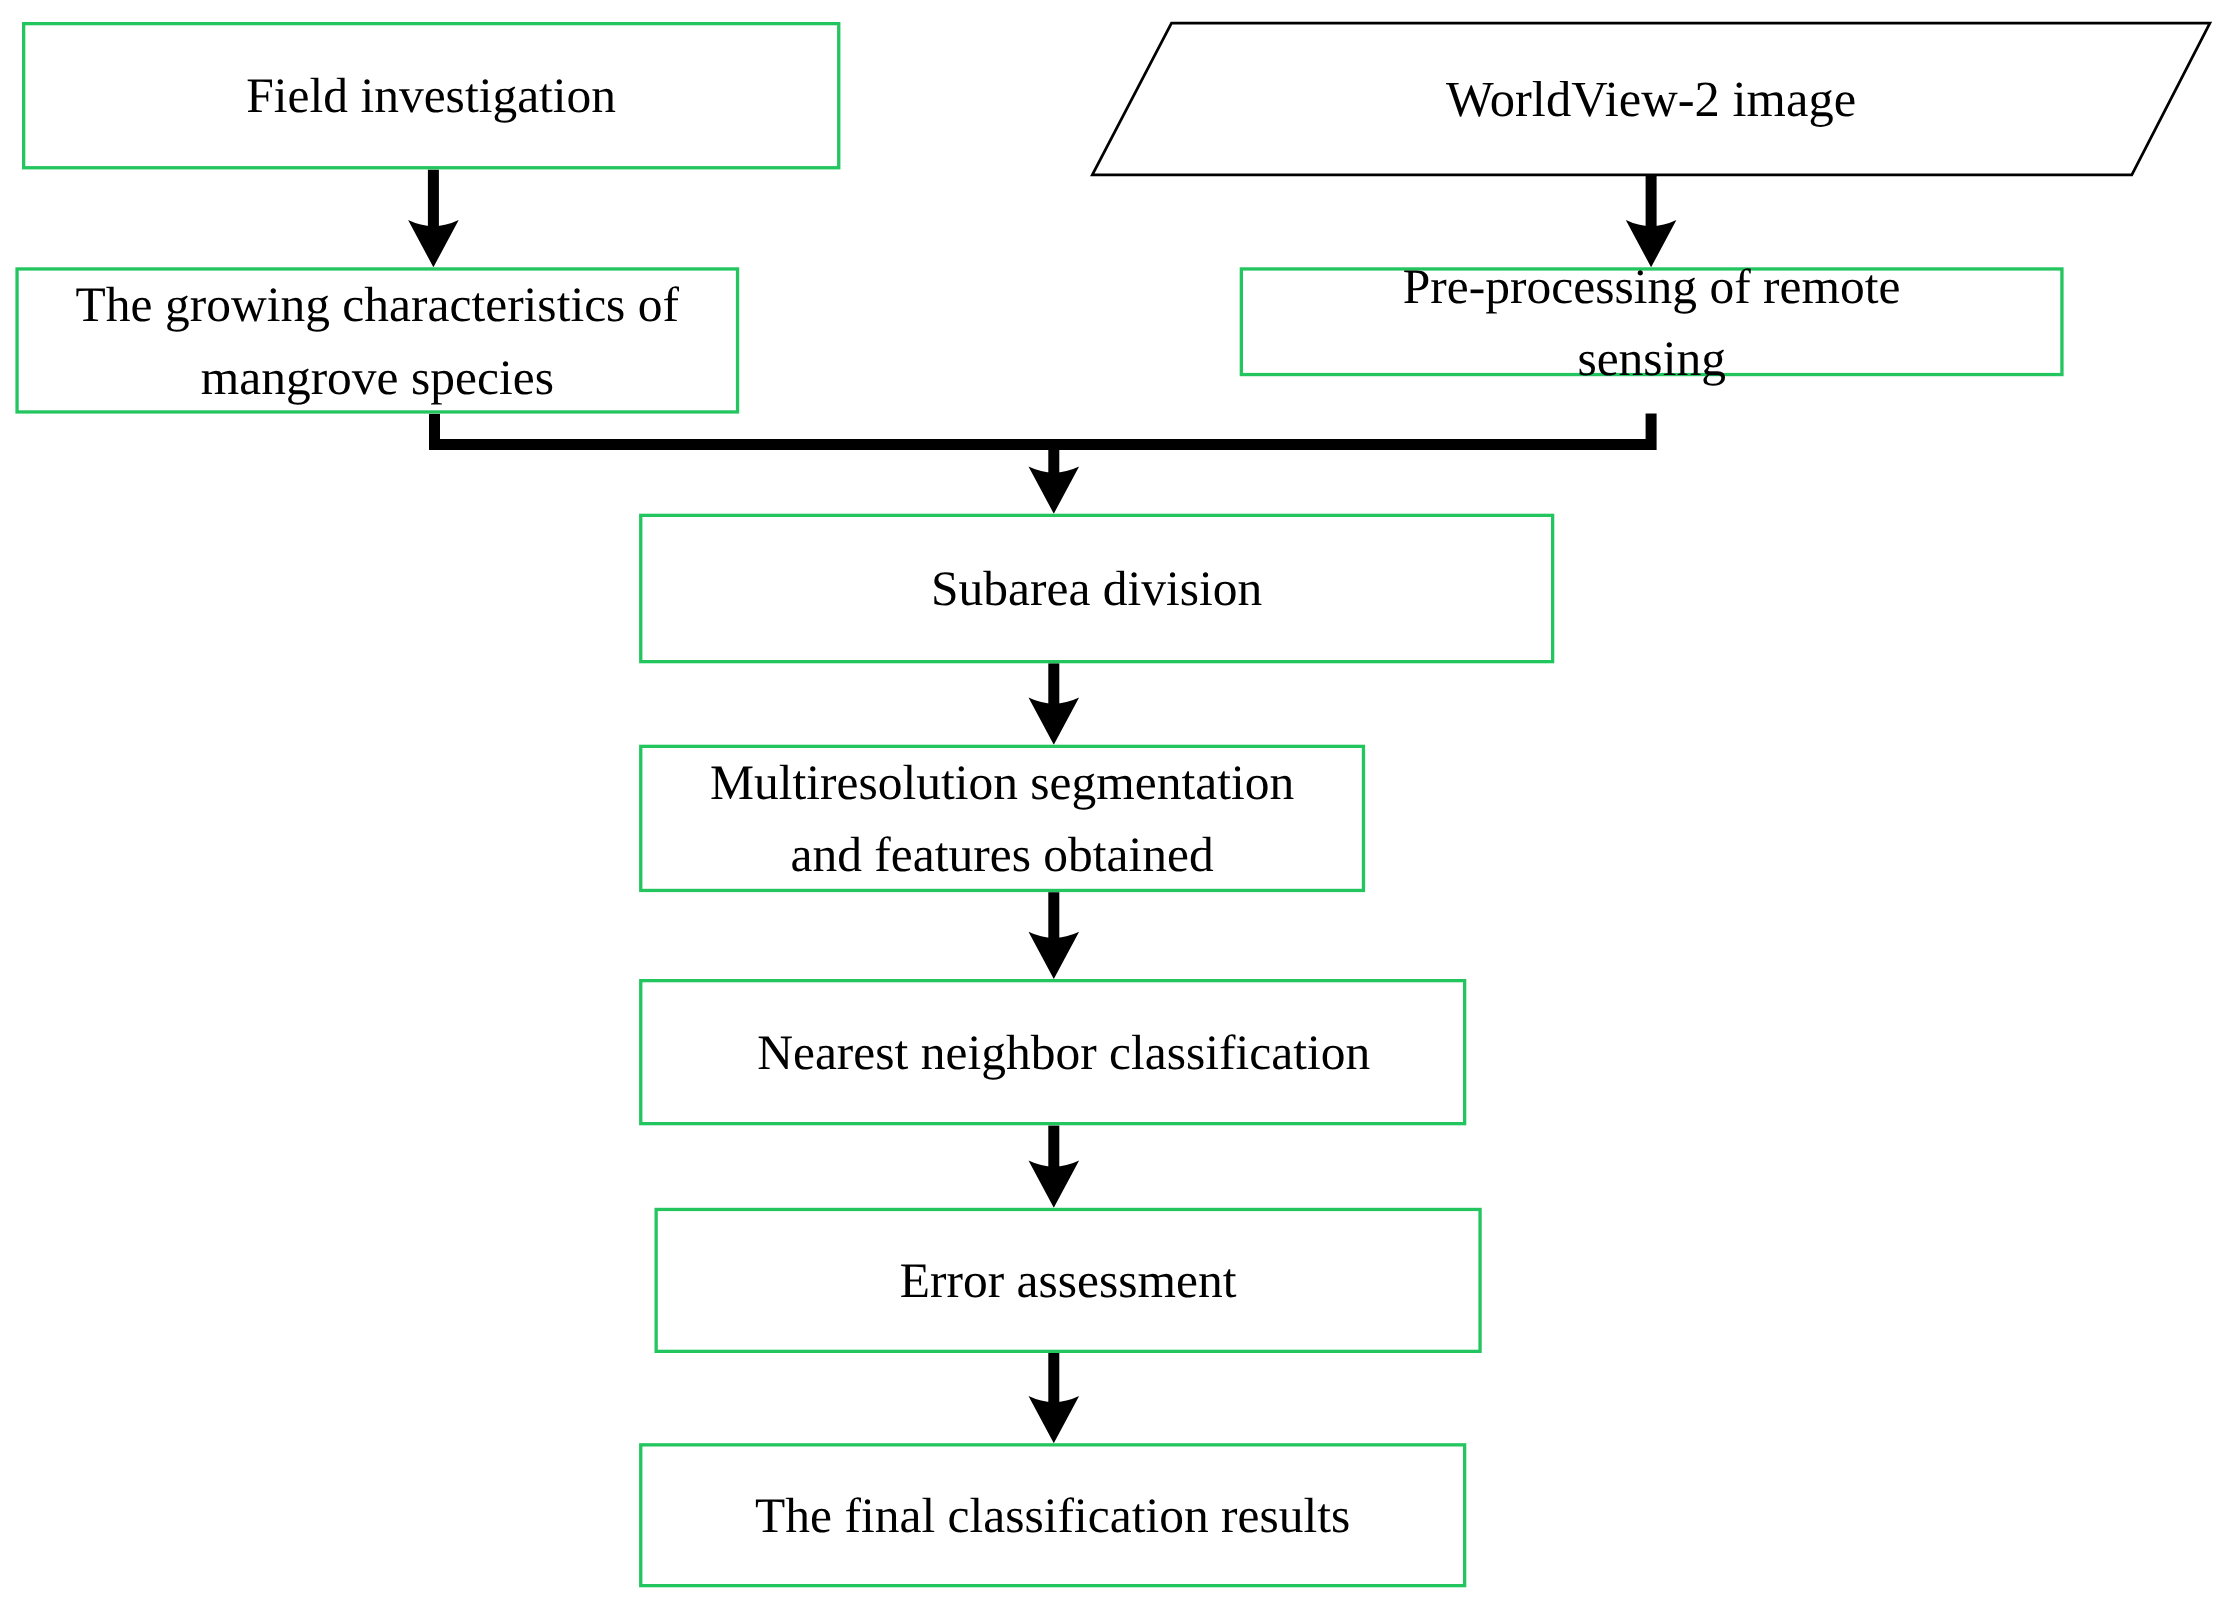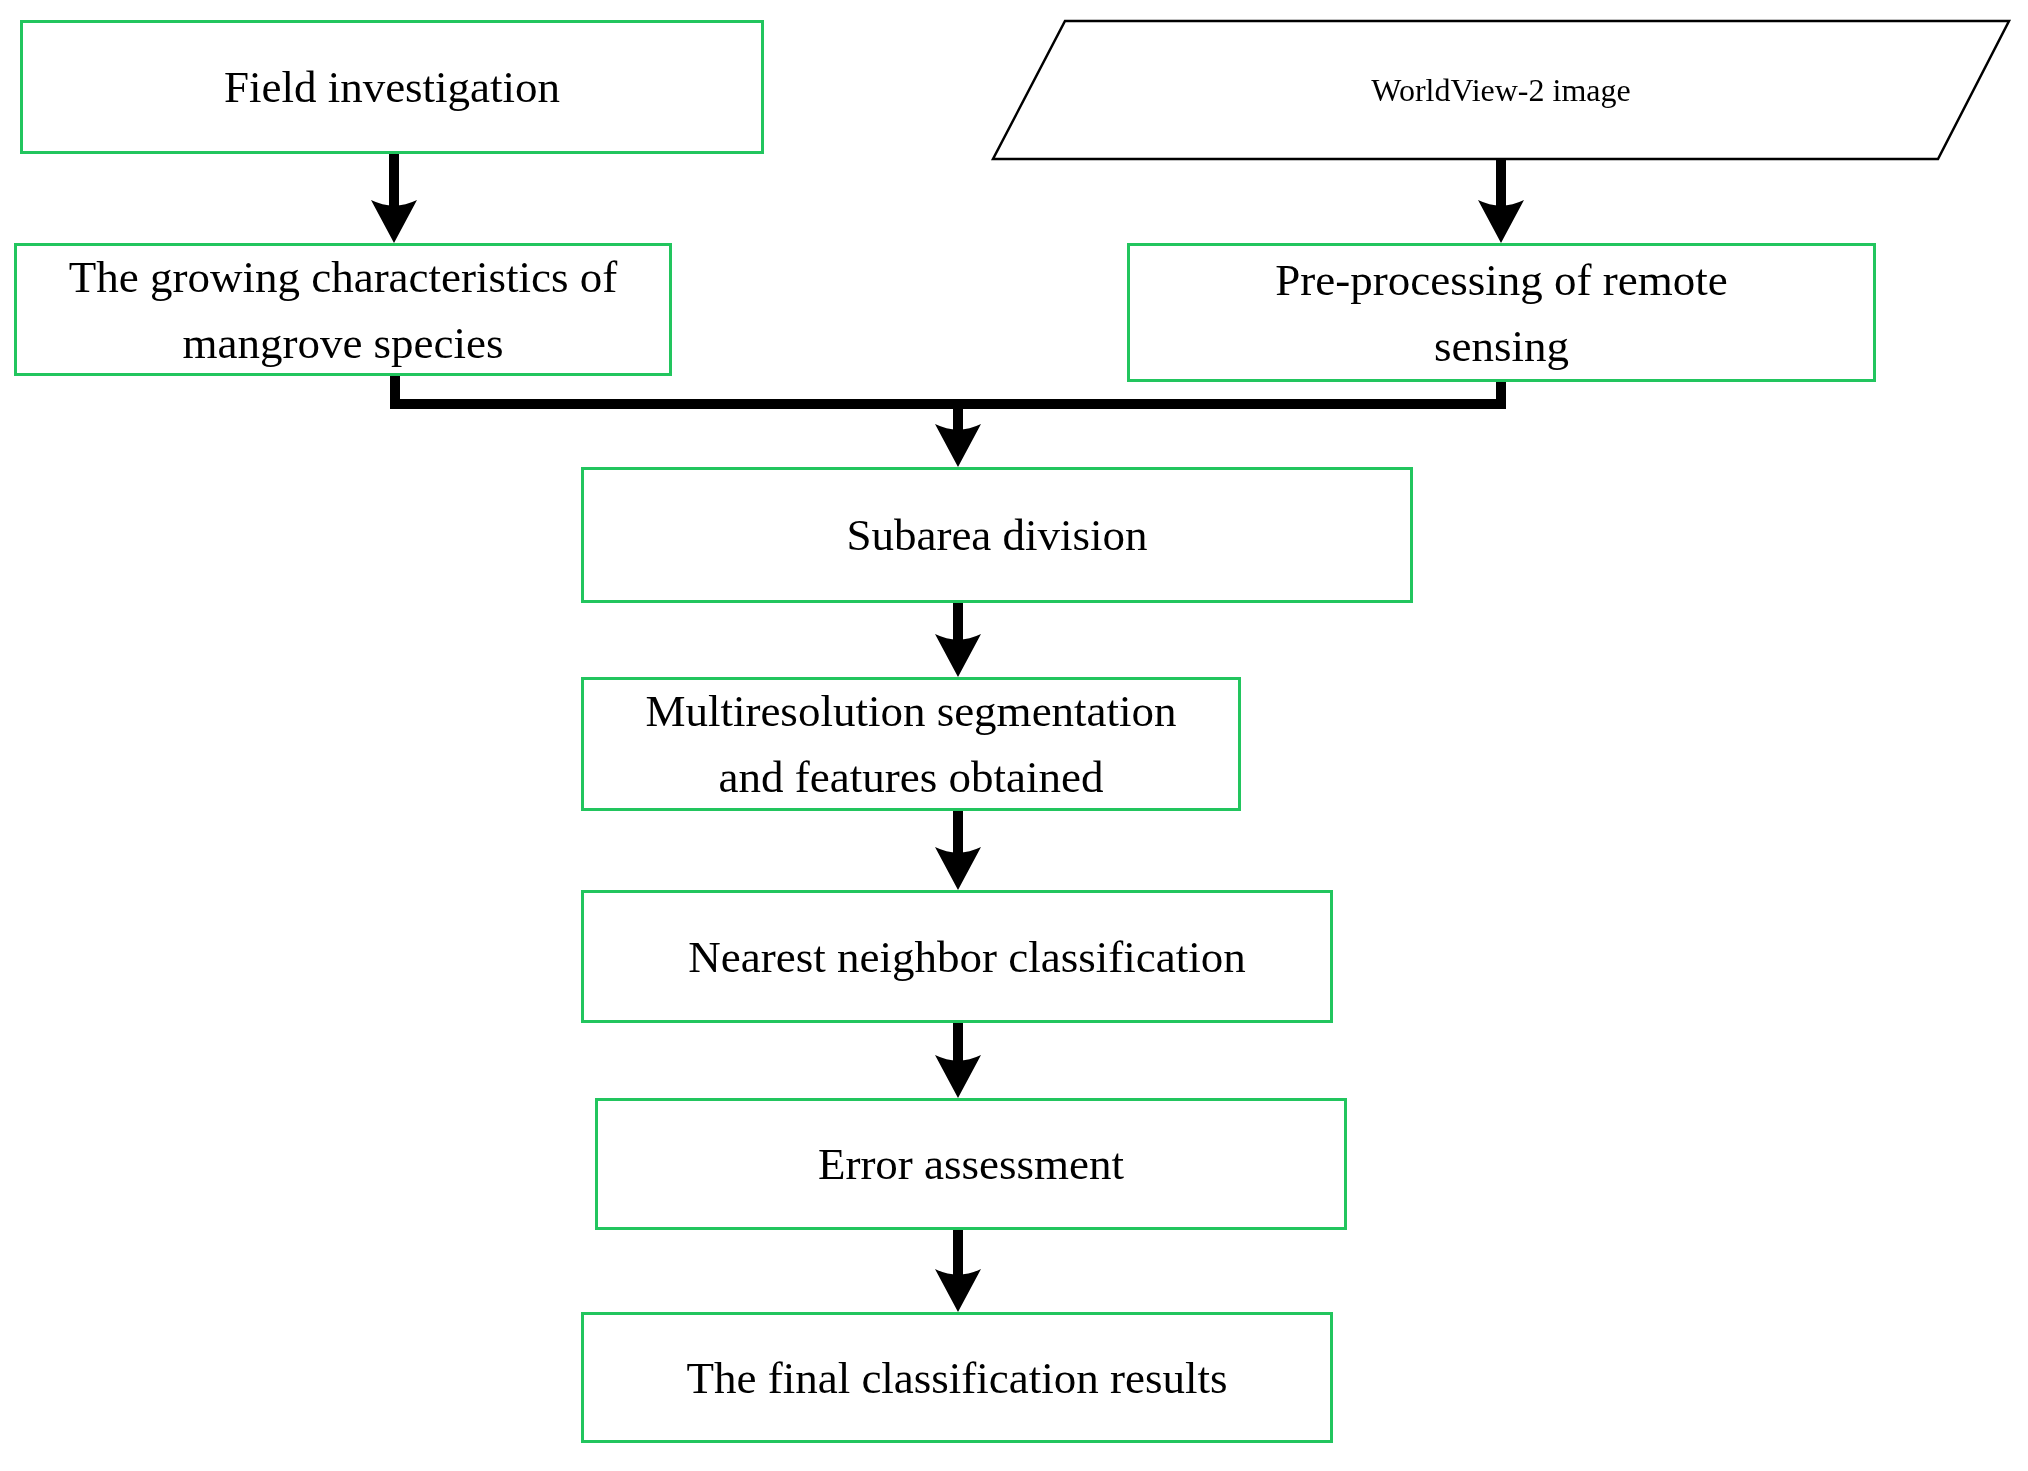--- a/index.html
+++ b/index.html
@@ -36,29 +36,29 @@
     line-height: 66px;
     white-space: pre-line;
   }
   .node-parallelogram-label {
     position: absolute;
     box-sizing: border-box;
     display: flex;
     align-items: center;
     justify-content: center;
     text-align: right;
-    font-size: 32px;
+    font-size: 46px;
     line-height: 66px;
     background: transparent;
     border: none;
   }
   
   #node-field          { left: 20px;   top: 20px;   width: 744px;  height: 134px; }
   #node-growing        { left: 14px;   top: 243px;  width: 658px;  height: 133px; }
-  #node-preprocessing  { left: 1127px; top: 243px;  width: 749px;  height: 139px; }
+  #node-preprocessing  { left: 1127px; top: 243px;  width: 749px;  height: 99px; }
   #node-subarea        { left: 581px;  top: 467px;  width: 832px;  height: 136px; }
   #node-multires       { left: 581px;  top: 677px;  width: 660px;  height: 134px; }
   #node-nearest        { left: 581px;  top: 890px;  width: 752px;  height: 133px; padding-left: 20px; }
   #node-error          { left: 581px;  top: 1098px; width: 752px;  height: 132px; margin-left: 14px; }
   #node-final          { left: 581px;  top: 1312px; width: 752px;  height: 131px; }
   #node-worldview-label{ left: 993px;  top: 21px;   width: 1016px; height: 138px; }
 </style>
 </head>
 <body>
 

